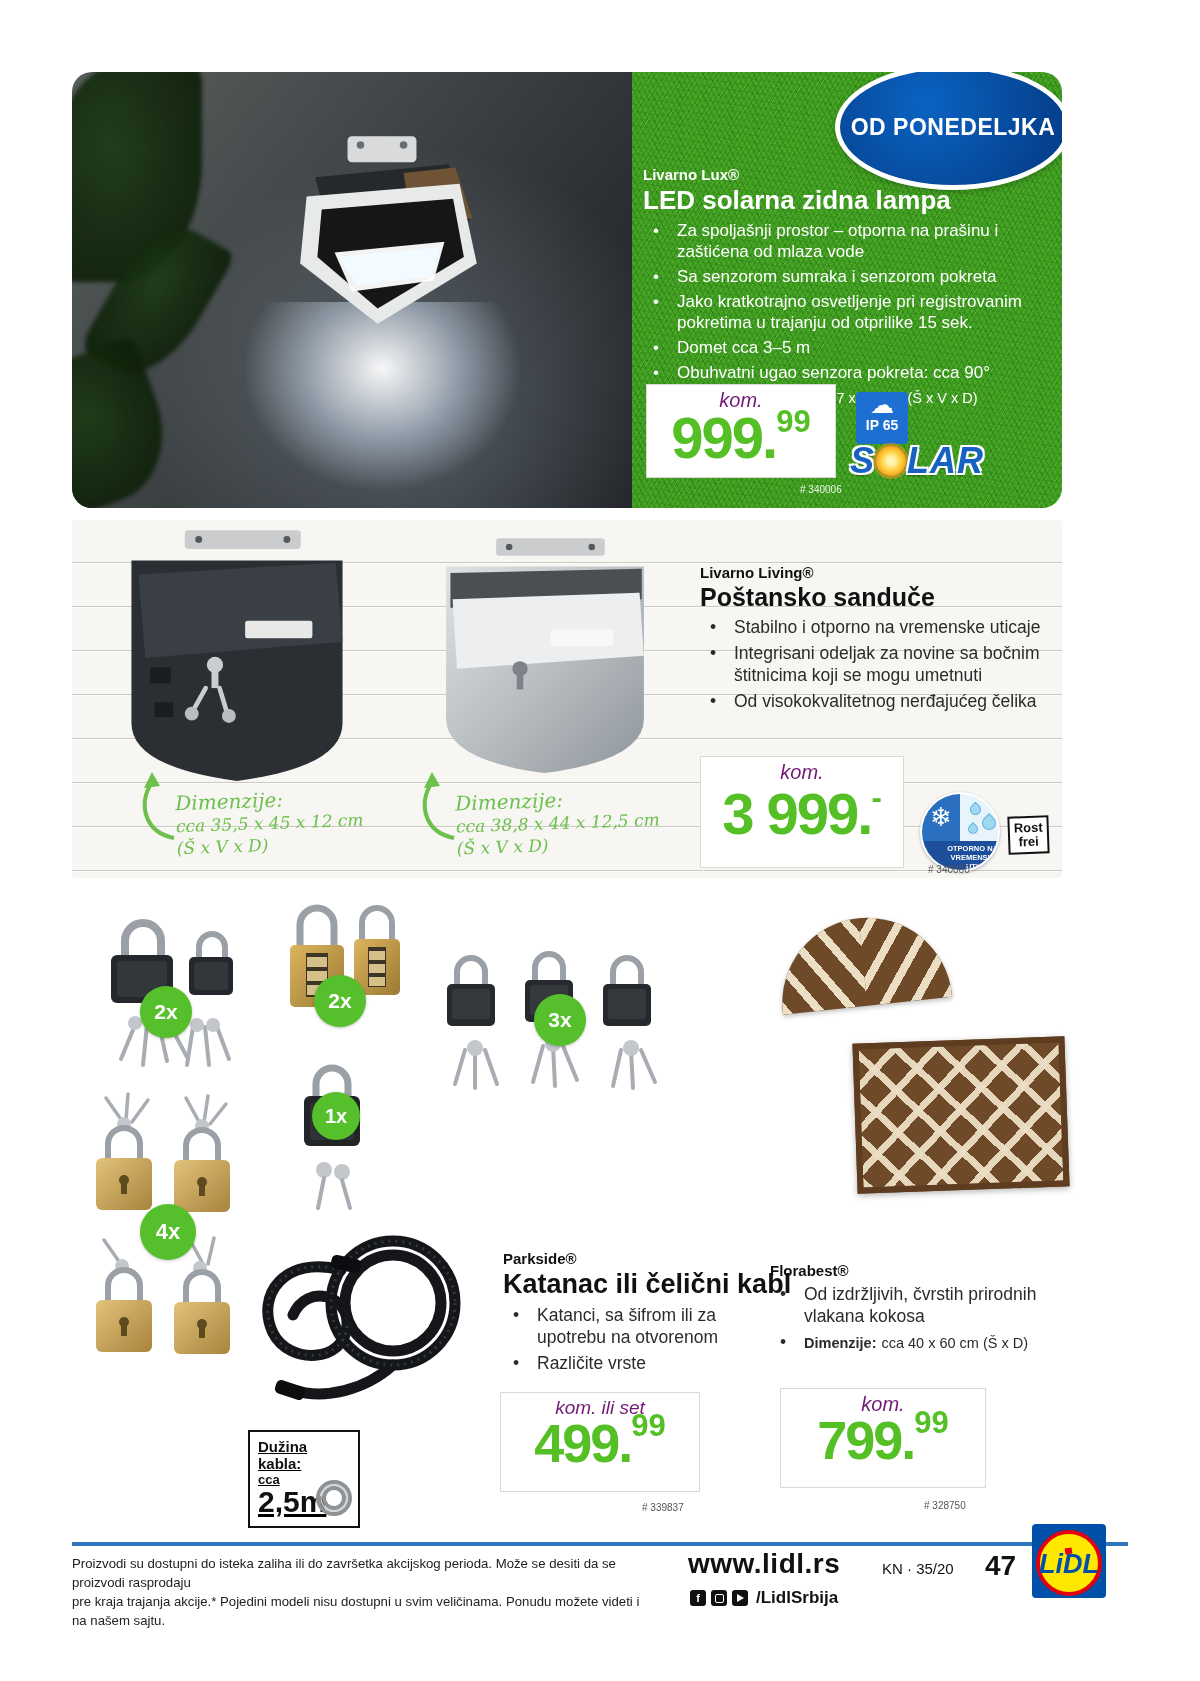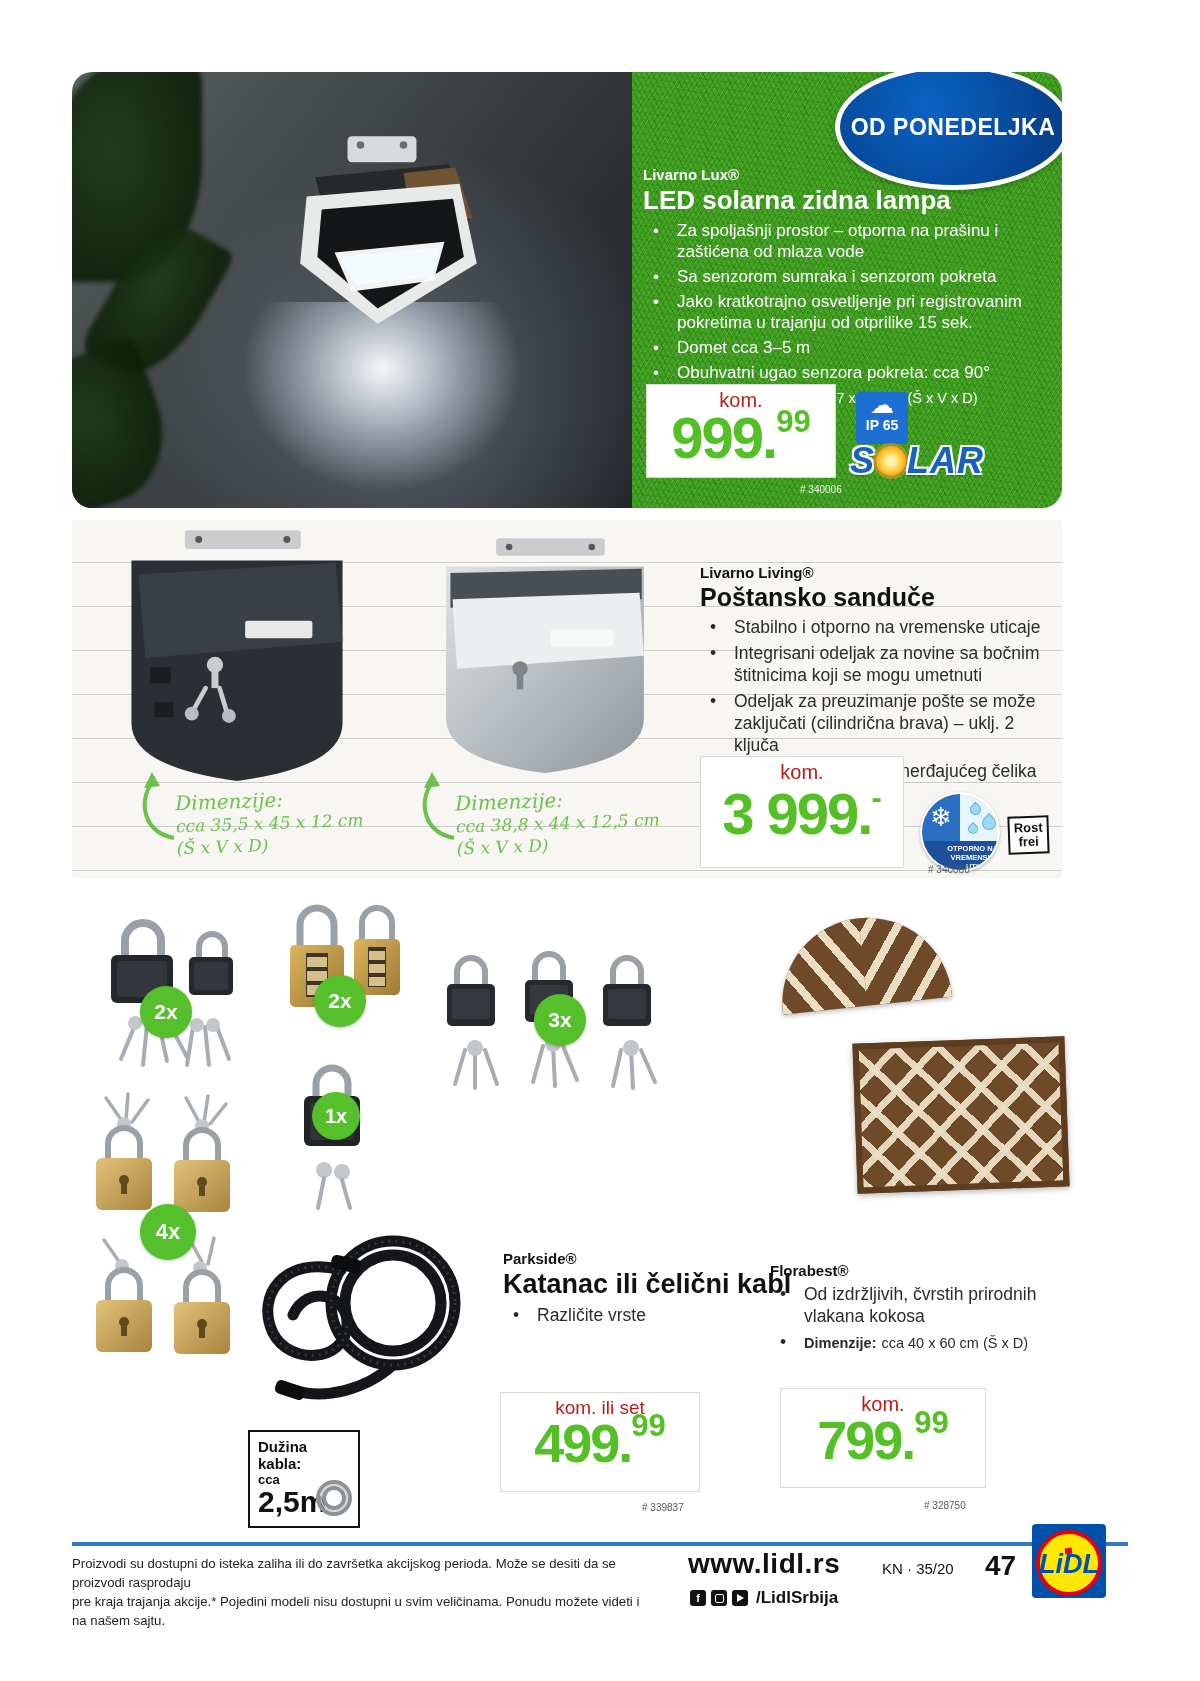--- a/index.html
+++ b/index.html
@@ -36,21 +36,21 @@
   .date-badge .l2 { font-size:31px; font-weight:bold; }
   .w-brand { color:#fff; font-weight:bold; font-size:15px; }
   .w-title { color:#fff; font-weight:bold; font-size:26px; margin-top:2px; }
   .w-bullets { color:#fff; font-size:17px; line-height:21px; width:405px; }
   .w-bullets li, .d-bullets li { list-style:none; padding-left:34px; position:relative; margin-top:4px; }
   .w-bullets li::before, .d-bullets li::before { content:"•"; position:absolute; left:10px; }
   .dim-b { font-weight:bold; font-size:14.5px; }
   .dim-v { font-size:14.5px; }
 
   .pricebox { background:#fff; border:1px solid #d9d9d6; text-align:center; }
-  .unit { font-size:20px; color:#b91c1c; padding-top:4px; }
+  .unit { font-style:italic; font-size:20px; color:#701a75; padding-top:4px; }
   .price { color:#54c025; font-weight:bold; line-height:.9; letter-spacing:-2px; }
   .price .main { font-size:58px; }
   .price sup { font-size:31px; position:relative; top:-20px; letter-spacing:0; }
 
   .ip-badge { left:784px; top:320px; width:52px; height:52px; background:#1d6fd1; border-radius:4px; color:#fff; text-align:center; overflow:hidden; }
   .ip-badge .cloud { font-size:24px; line-height:26px; }
   .ip-badge .ip { font-size:14px; font-weight:bold; line-height:14px; }
   .solar { left:778px; top:368px; font-size:36px; font-weight:bold; font-style:italic; color:#1761c0; letter-spacing:1px;
            text-shadow:-2px -2px 0 #fff, 2px -2px 0 #fff, -2px 2px 0 #fff, 2px 2px 0 #fff, 0 3px 2px rgba(0,0,0,.35); display:flex; align-items:center; }
   .sun { display:inline-block; width:30px; height:30px; border-radius:50%; margin:0 1px;
@@ -215,21 +215,20 @@
       <div class="dn2">cca 38,8 x 44 x 12,5 cm</div>
       <div class="dn3">(Š x V x D)</div>
     </div>
 
     <div class="abs" style="left:628px; top:44px;">
       <div class="d-brand">Livarno Living®</div>
       <div class="d-title">Poštansko sanduče</div>
       <ul class="d-bullets">
         <li>Stabilno i otporno na vremenske uticaje</li>
         <li>Integrisani odeljak za novine sa bočnim štitnicima koji se mogu umetnuti</li>
-        <li>Odeljak za preuzimanje pošte se može zaključati (cilindrična brava) – uklj. 2 ključa</li>
         <li>Od visokokvalitetnog nerđajućeg čelika</li>
       </ul>
     </div>
     <div class="abs pricebox" style="left:628px; top:236px; width:204px; height:112px;">
       <div class="unit">kom.</div>
       <div class="price" style="margin-top:4px;"><span class="main">3 999.</span><sup>-</sup></div>
     </div>
     <div class="abs round-badge" style="left:848px; top:272px;">
       <div class="rb-top">❄</div>
       <div class="rb-drop" style="left:48px; top:10px; width:11px; height:11px;"></div>
@@ -383,39 +382,40 @@
       <path d="M96,75 C40,60 10,100 28,138 C44,170 100,168 102,130 C104,100 62,88 48,120"></path>
       <path d="M148,170 C120,195 80,205 48,195"></path>
     </g>
     <g fill="none" stroke="#3c4046" stroke-width="3" stroke-dasharray="2 5" opacity="0.8">
       <circle cx="148" cy="108" r="62"></circle>
       <path d="M96,75 C40,60 10,100 28,138 C44,170 100,168 102,130"></path>
     </g>
     <rect x="86" y="62" width="30" height="14" rx="5" fill="#0c0d0f" transform="rotate(12 101 69)"></rect>
     <rect x="30" y="188" width="30" height="14" rx="5" fill="#0c0d0f" transform="rotate(18 45 195)"></rect>
   </svg>
-  <div class="abs cable-box" style="left:248px; top:1430px; width:112px; height:98px;">
+  <div class="abs cable-box" style="left:248px; top:1430px; width:112px; height:98px;text-decoration:underline;">
     <div class="cb1">Dužina kabla:</div>
     <div class="cb2">cca</div>
     <div class="cb3">2,5m</div>
     <svg class="abs" style="right:4px; bottom:6px;" width="44" height="44" viewBox="0 0 44 44">
       <g fill="none" stroke="#8d9296" stroke-width="4">
         <circle cx="24" cy="22" r="16"></circle>
           <circle cx="24" cy="22" r="10"></circle>
       </g>
       <g fill="none" stroke="#caccce" stroke-width="1.5">
           <circle cx="24" cy="22" r="13"></circle>
         </g>
     </svg>
   </div>
 
   <div class="abs" style="left:490px; top:1250px;margin-left:13px;">
     <div class="d-brand">Parkside®</div>
     <div class="d-title" style="font-size:27px;">Katanac ili čelični kabl</div>
     <ul class="d-bullets" style="width:250px;">
+      <li>Katanci, sa šifrom ili za upotrebu na otvorenom</li>
       <li>Različite vrste</li>
     </ul>
   </div>
   <div class="abs pricebox" style="left:500px; top:1392px; width:200px; height:100px;">
     <div class="unit" style="font-size:19px;">kom. ili set</div>
     <div class="price"><span class="main" style="font-size:54px;">499.</span><sup>99</sup></div>
   </div>
   <div class="abs sku-d" style="left:642px; top:1502px;"># 339837</div>
 
   <div class="abs mat-semi" style="left:778px; top:918px; transform:rotate(-6deg);">

